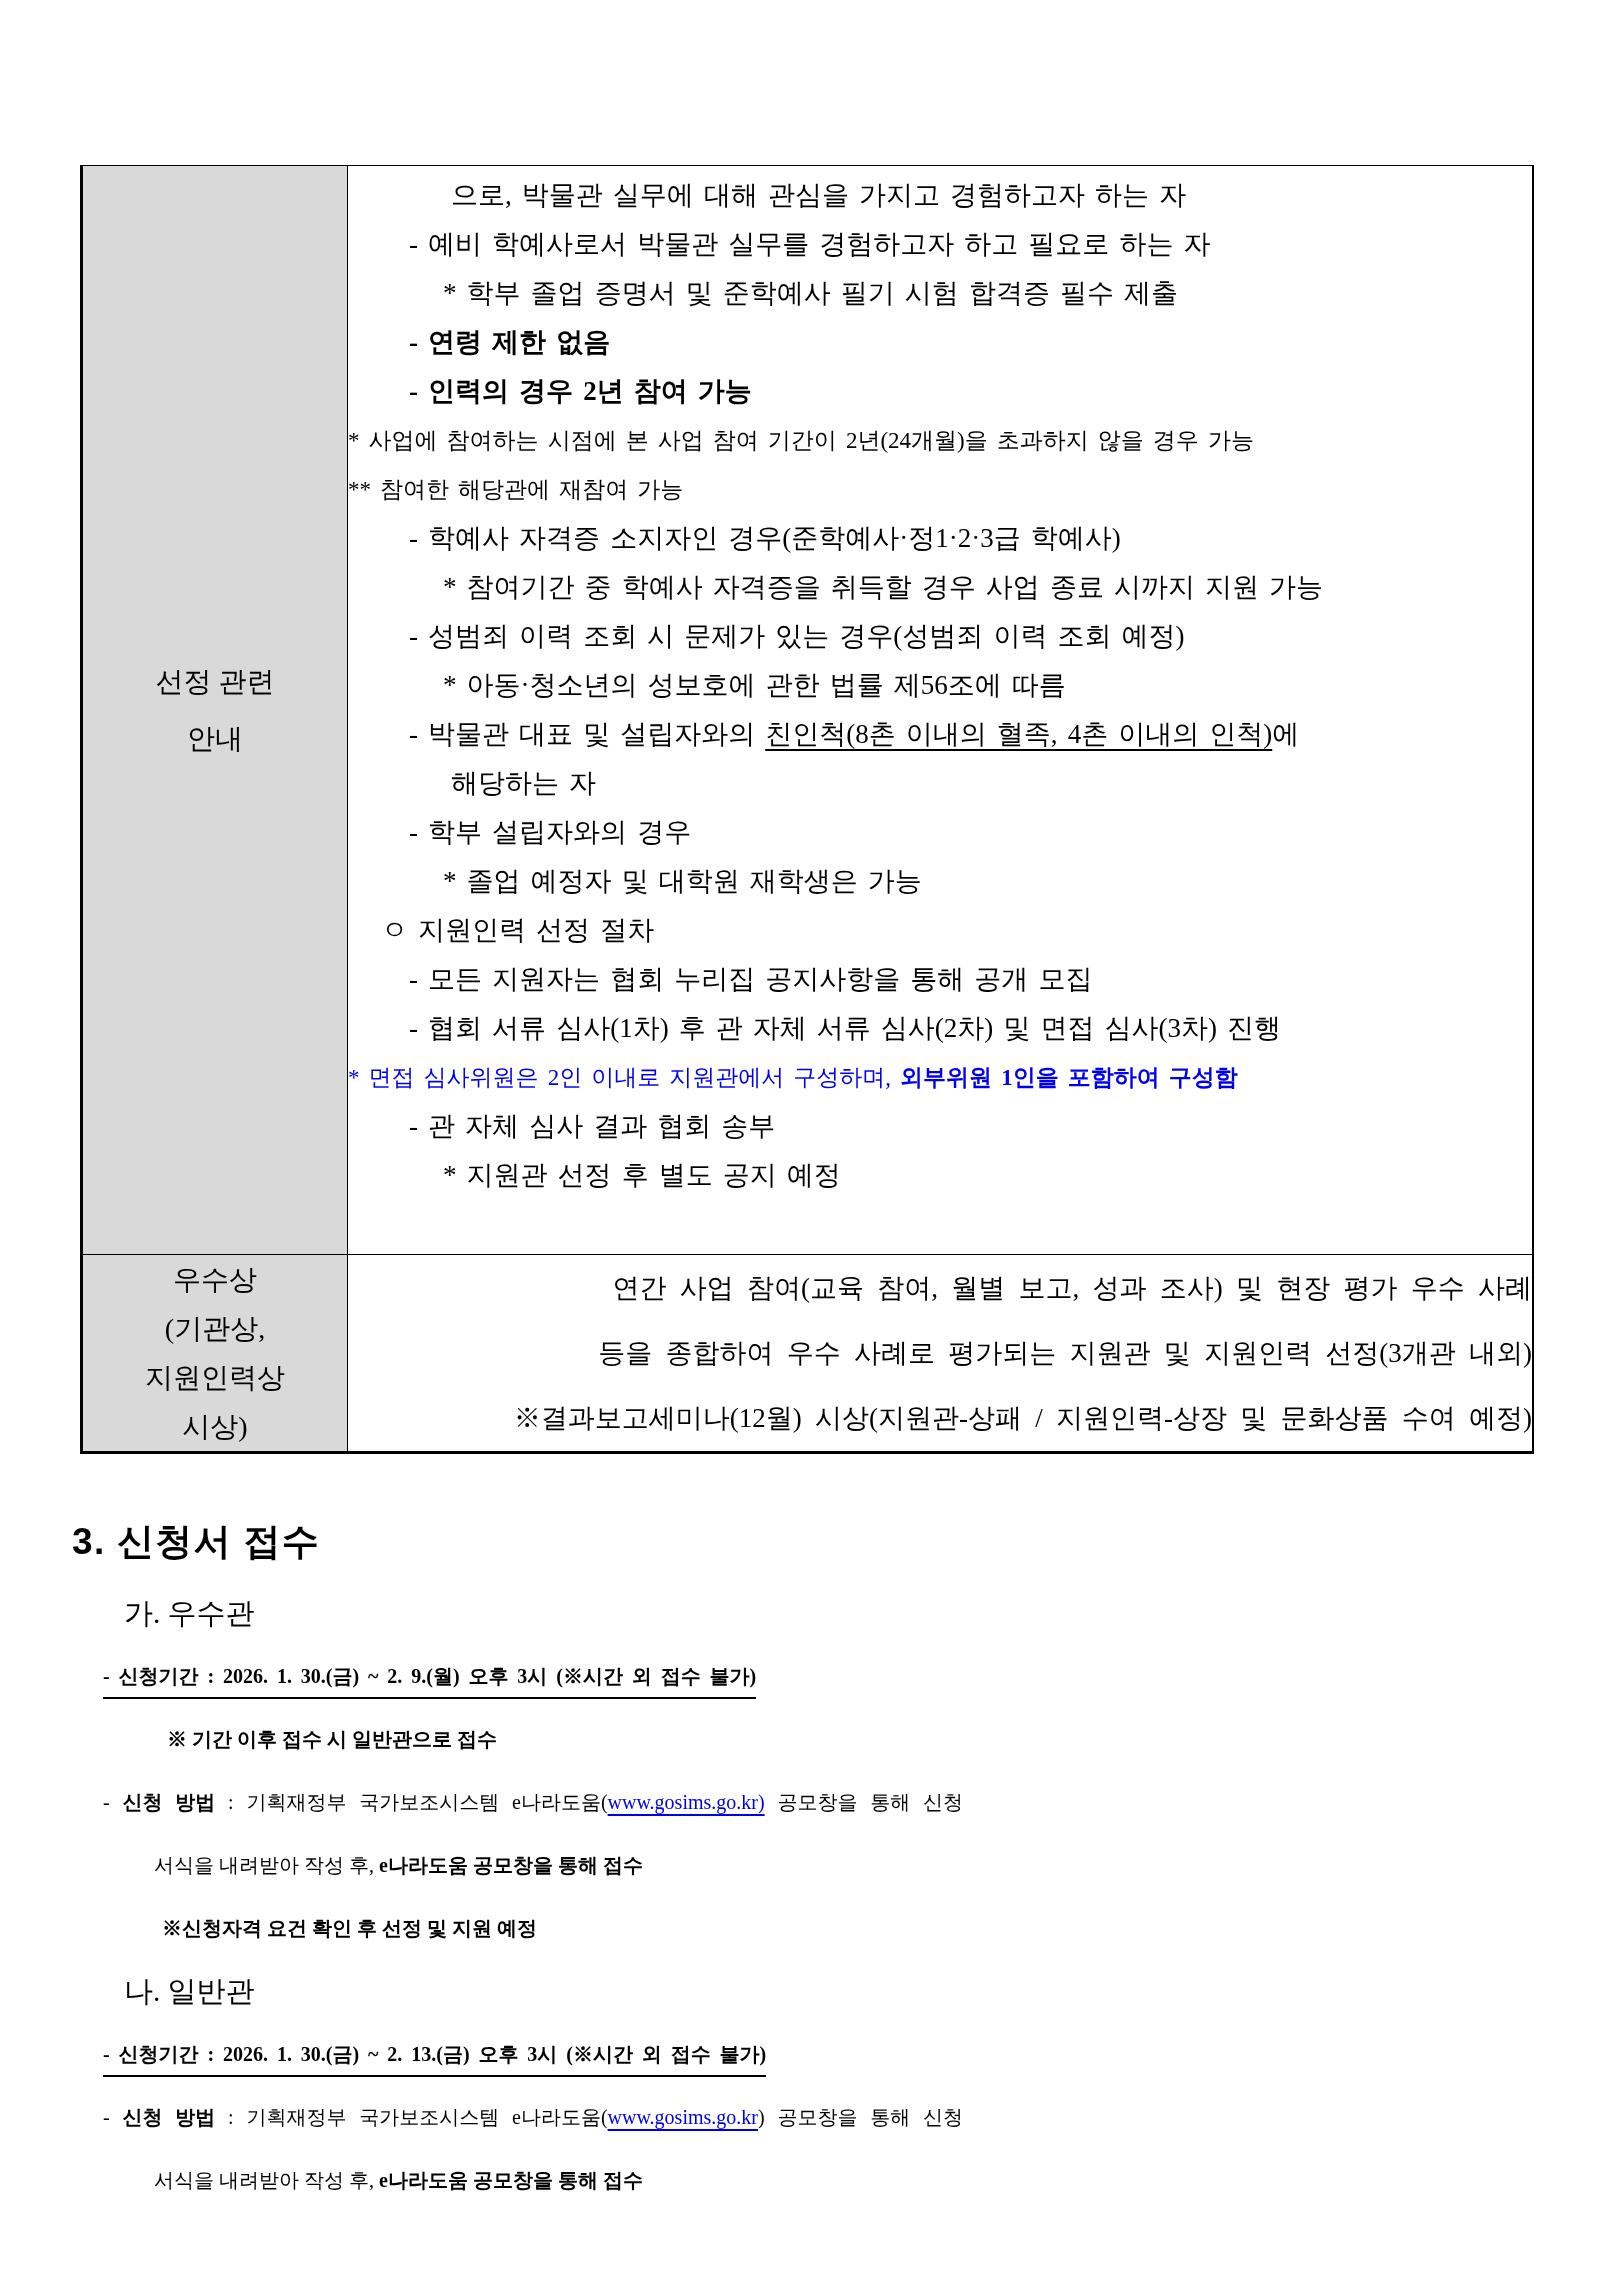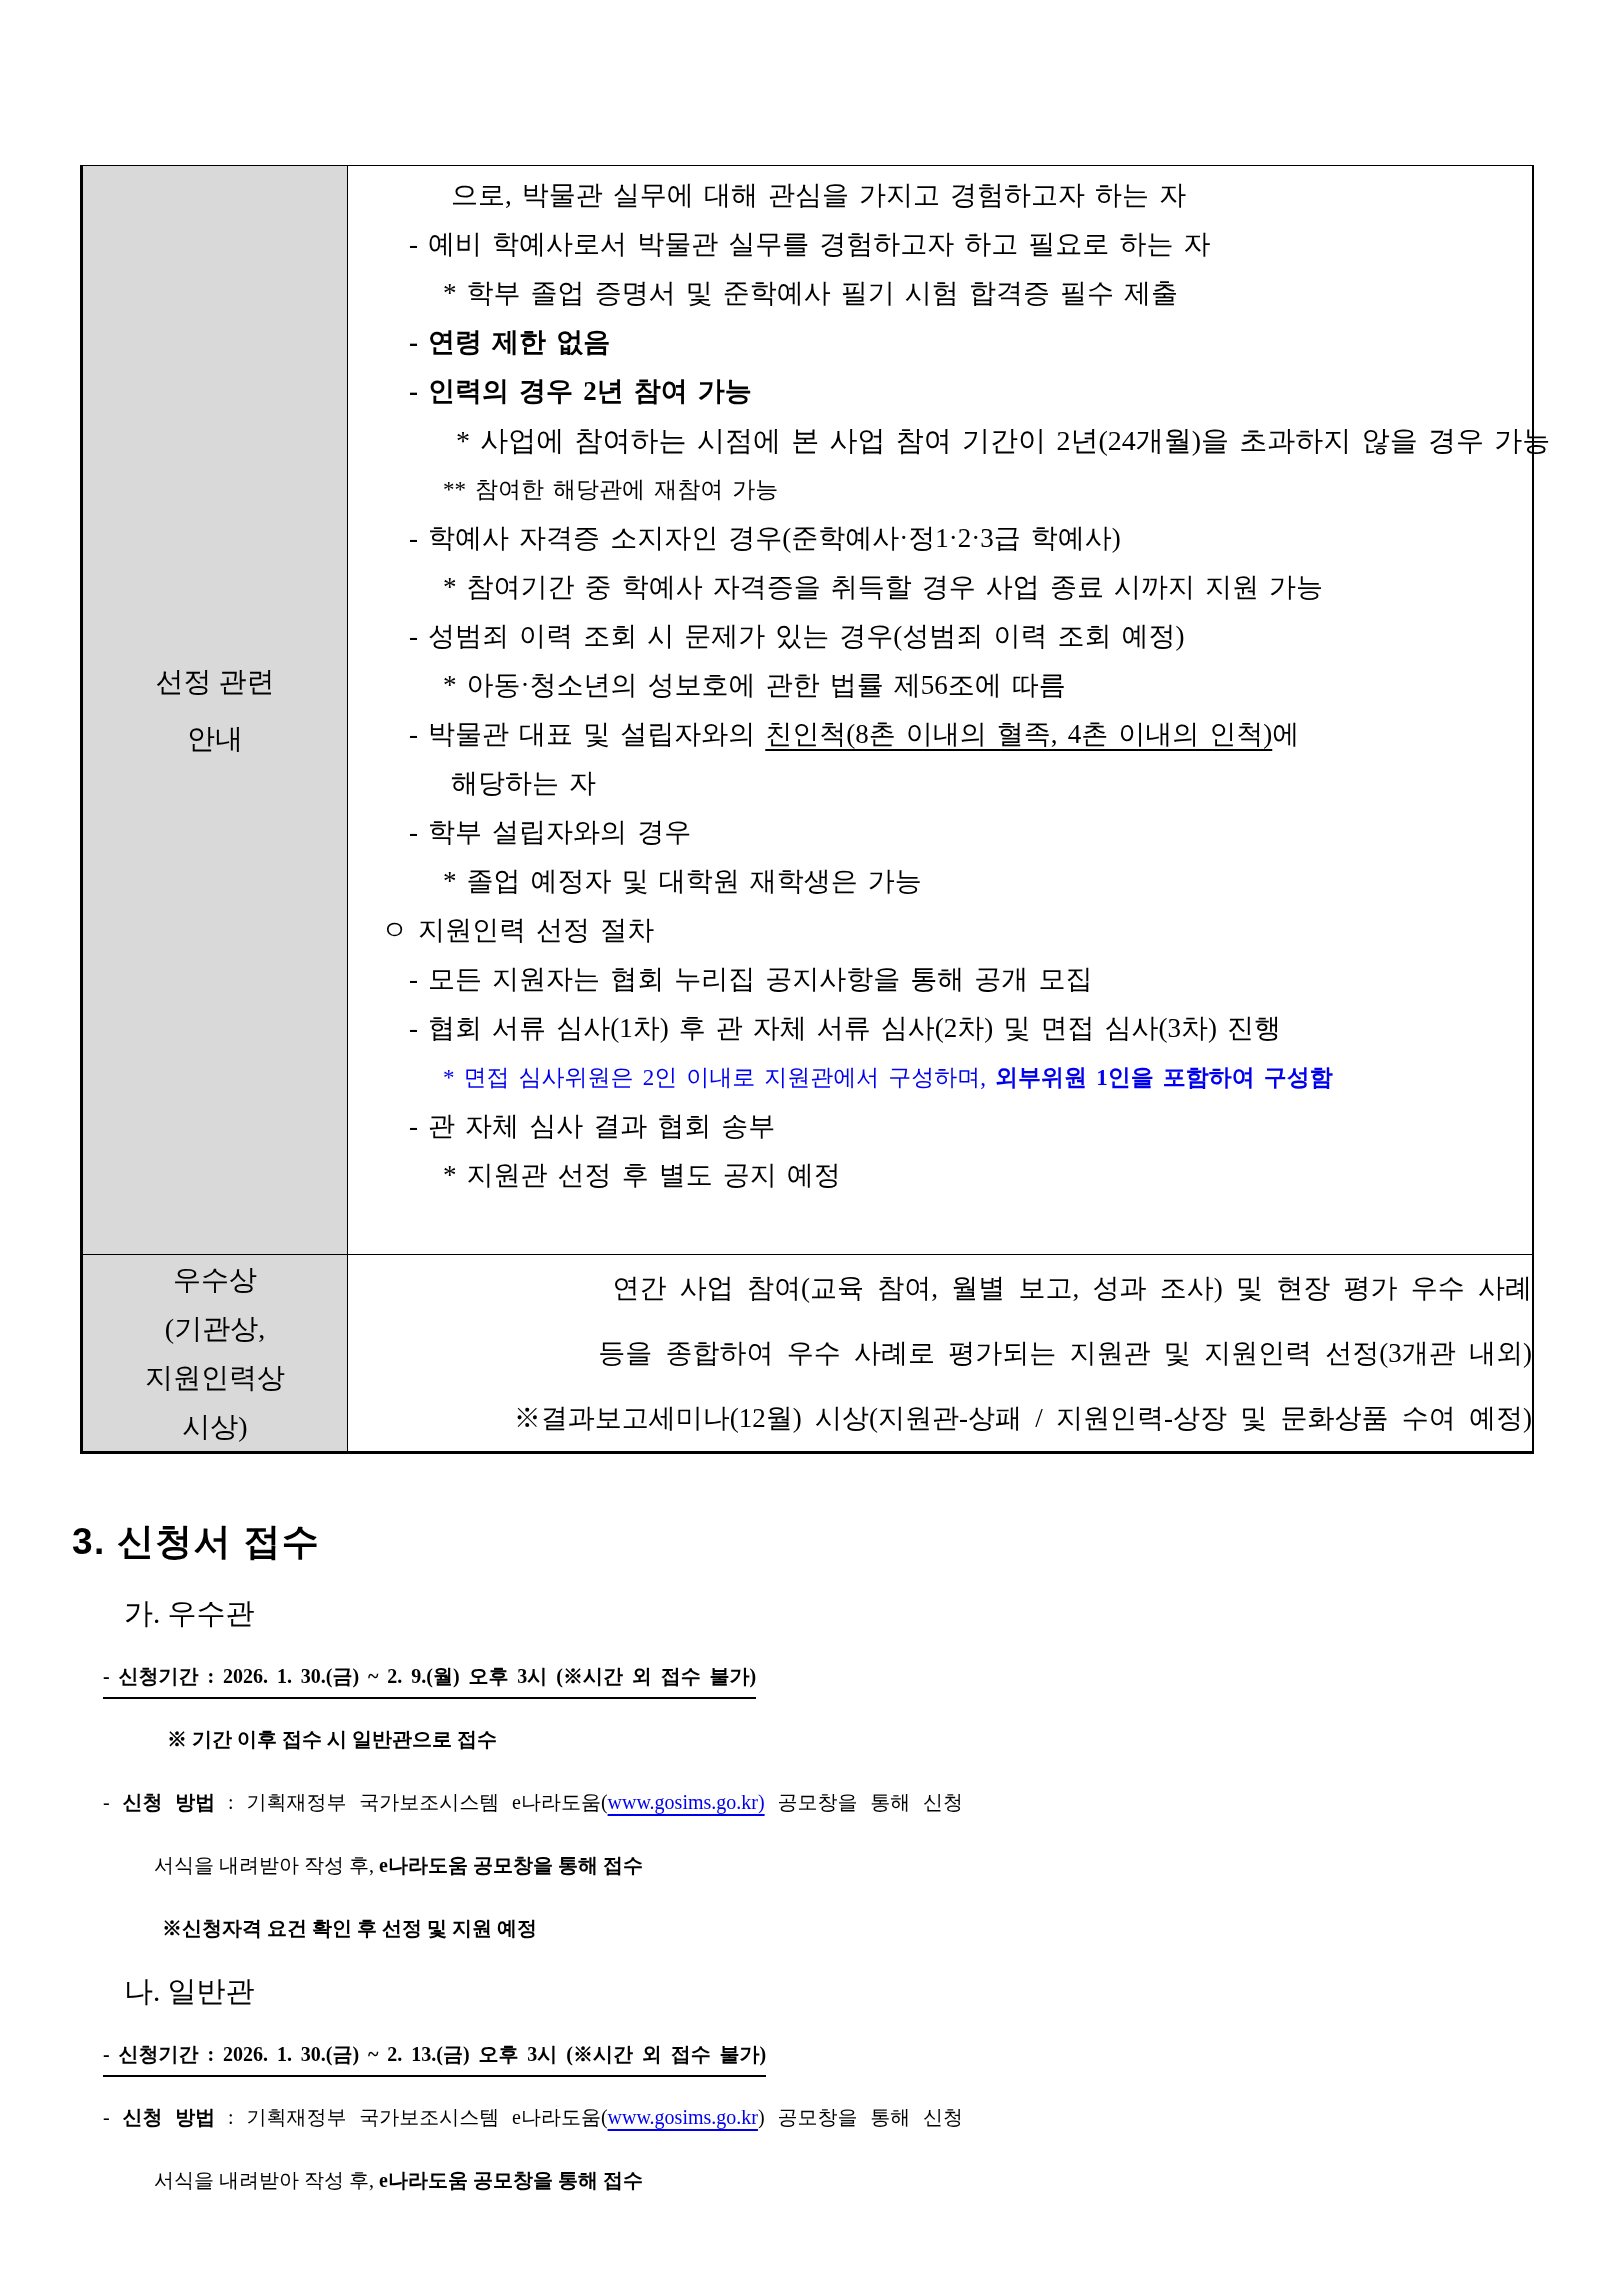--- a/index.html
+++ b/index.html
@@ -18,22 +18,22 @@
          text-align:center;font-size:28px;}
   .hcell .hl{line-height:57px;}
   .trow2 .hcell .hl{line-height:49px;}
   .ccell{flex:1;min-width:0;padding-top:5.2px;}
 
   .ln{font-size:27px;line-height:49px;white-space:nowrap;word-spacing:3.3px;font-family:Liberation Serif, serif;}
   .i-cont{padding-left:103px;}
   .i-dash{padding-left:61px;}
   .i-star{padding-left:95px;}
   .i-circ{padding-left:33px;}
-  .i-sm{padding-left:108px;font-size:28px;}
-  .i-sm2{padding-left:95px;font-size:23px;}
+  .i-sm{font-size:23px;}
+  .i-sm2{font-size:23px;}
   .b{font-weight:bold;}
   .blue{color:#0000ee;}
   .u-rel{text-decoration:underline;text-decoration-thickness:2px;text-underline-offset:5.9px;}
 
   .aw-ln{font-size:27px;line-height:65px;white-space:nowrap;word-spacing:6.5px;padding-left:19.6px;text-align:right;}
   .trow2 .ccell{display:flex;flex-direction:column;justify-content:center;padding-top:0;}
 
   
   .sec{position:absolute;left:72px;top:1516px;width:1467px;}
   .s-title{font-family:"Liberation Sans","DejaVu Sans",sans-serif;

